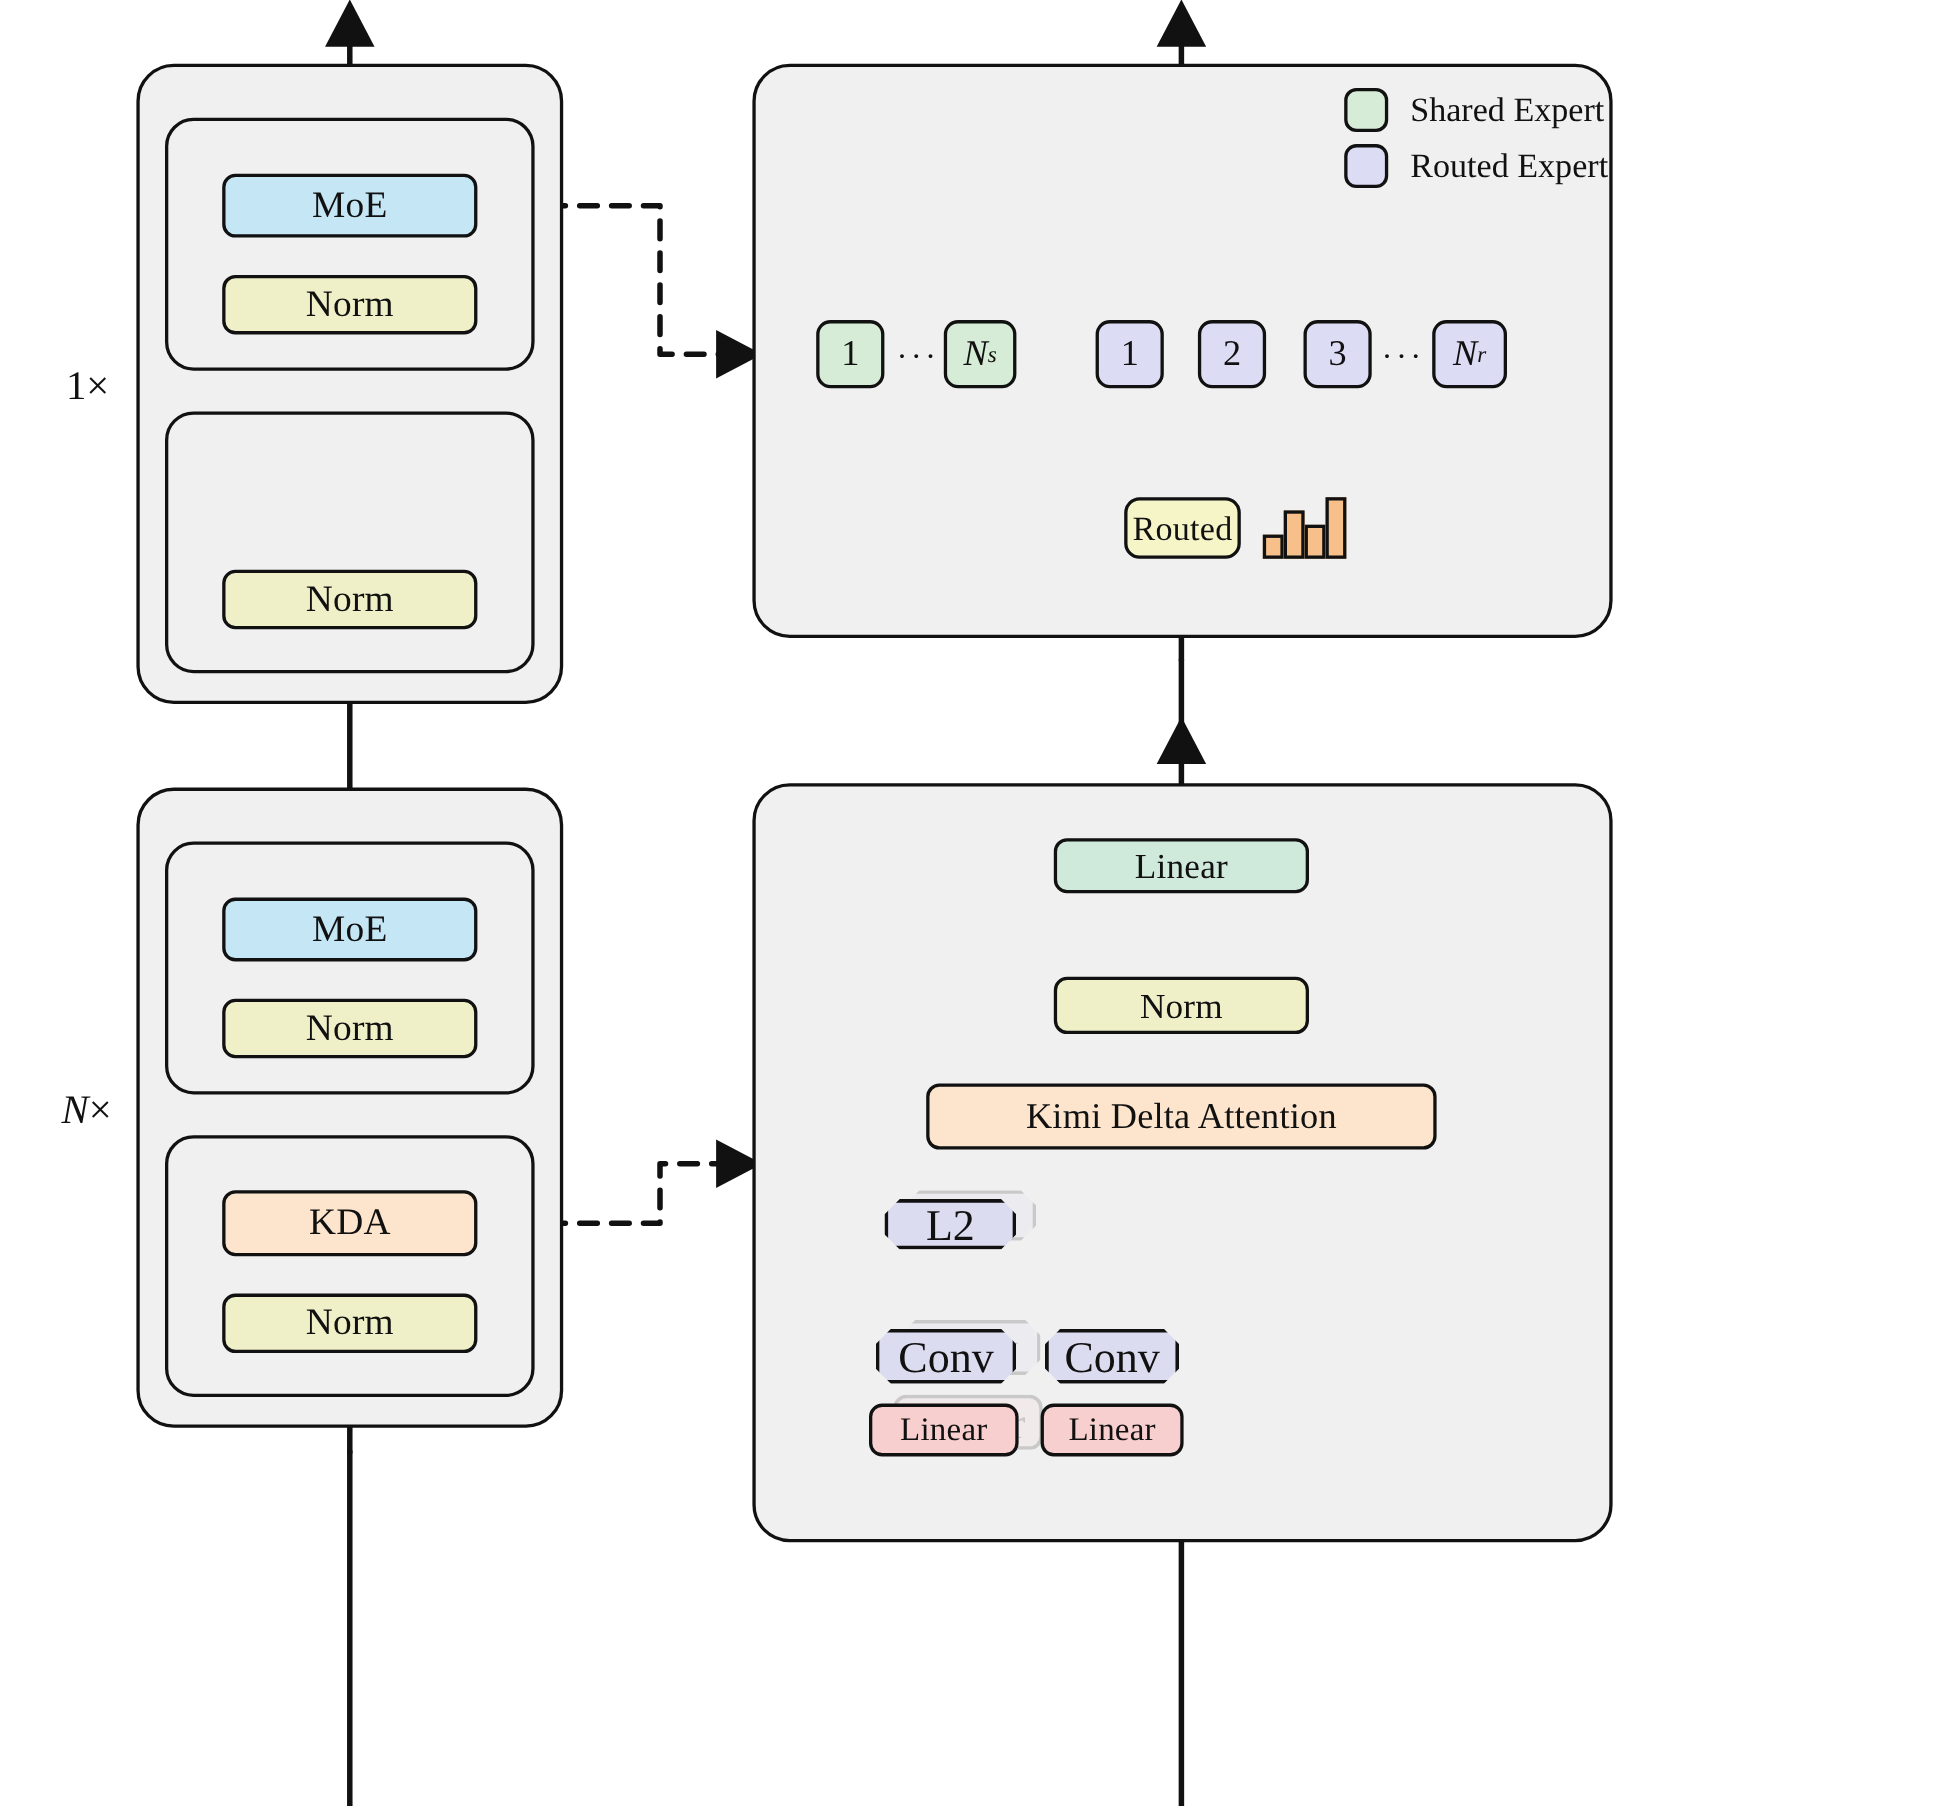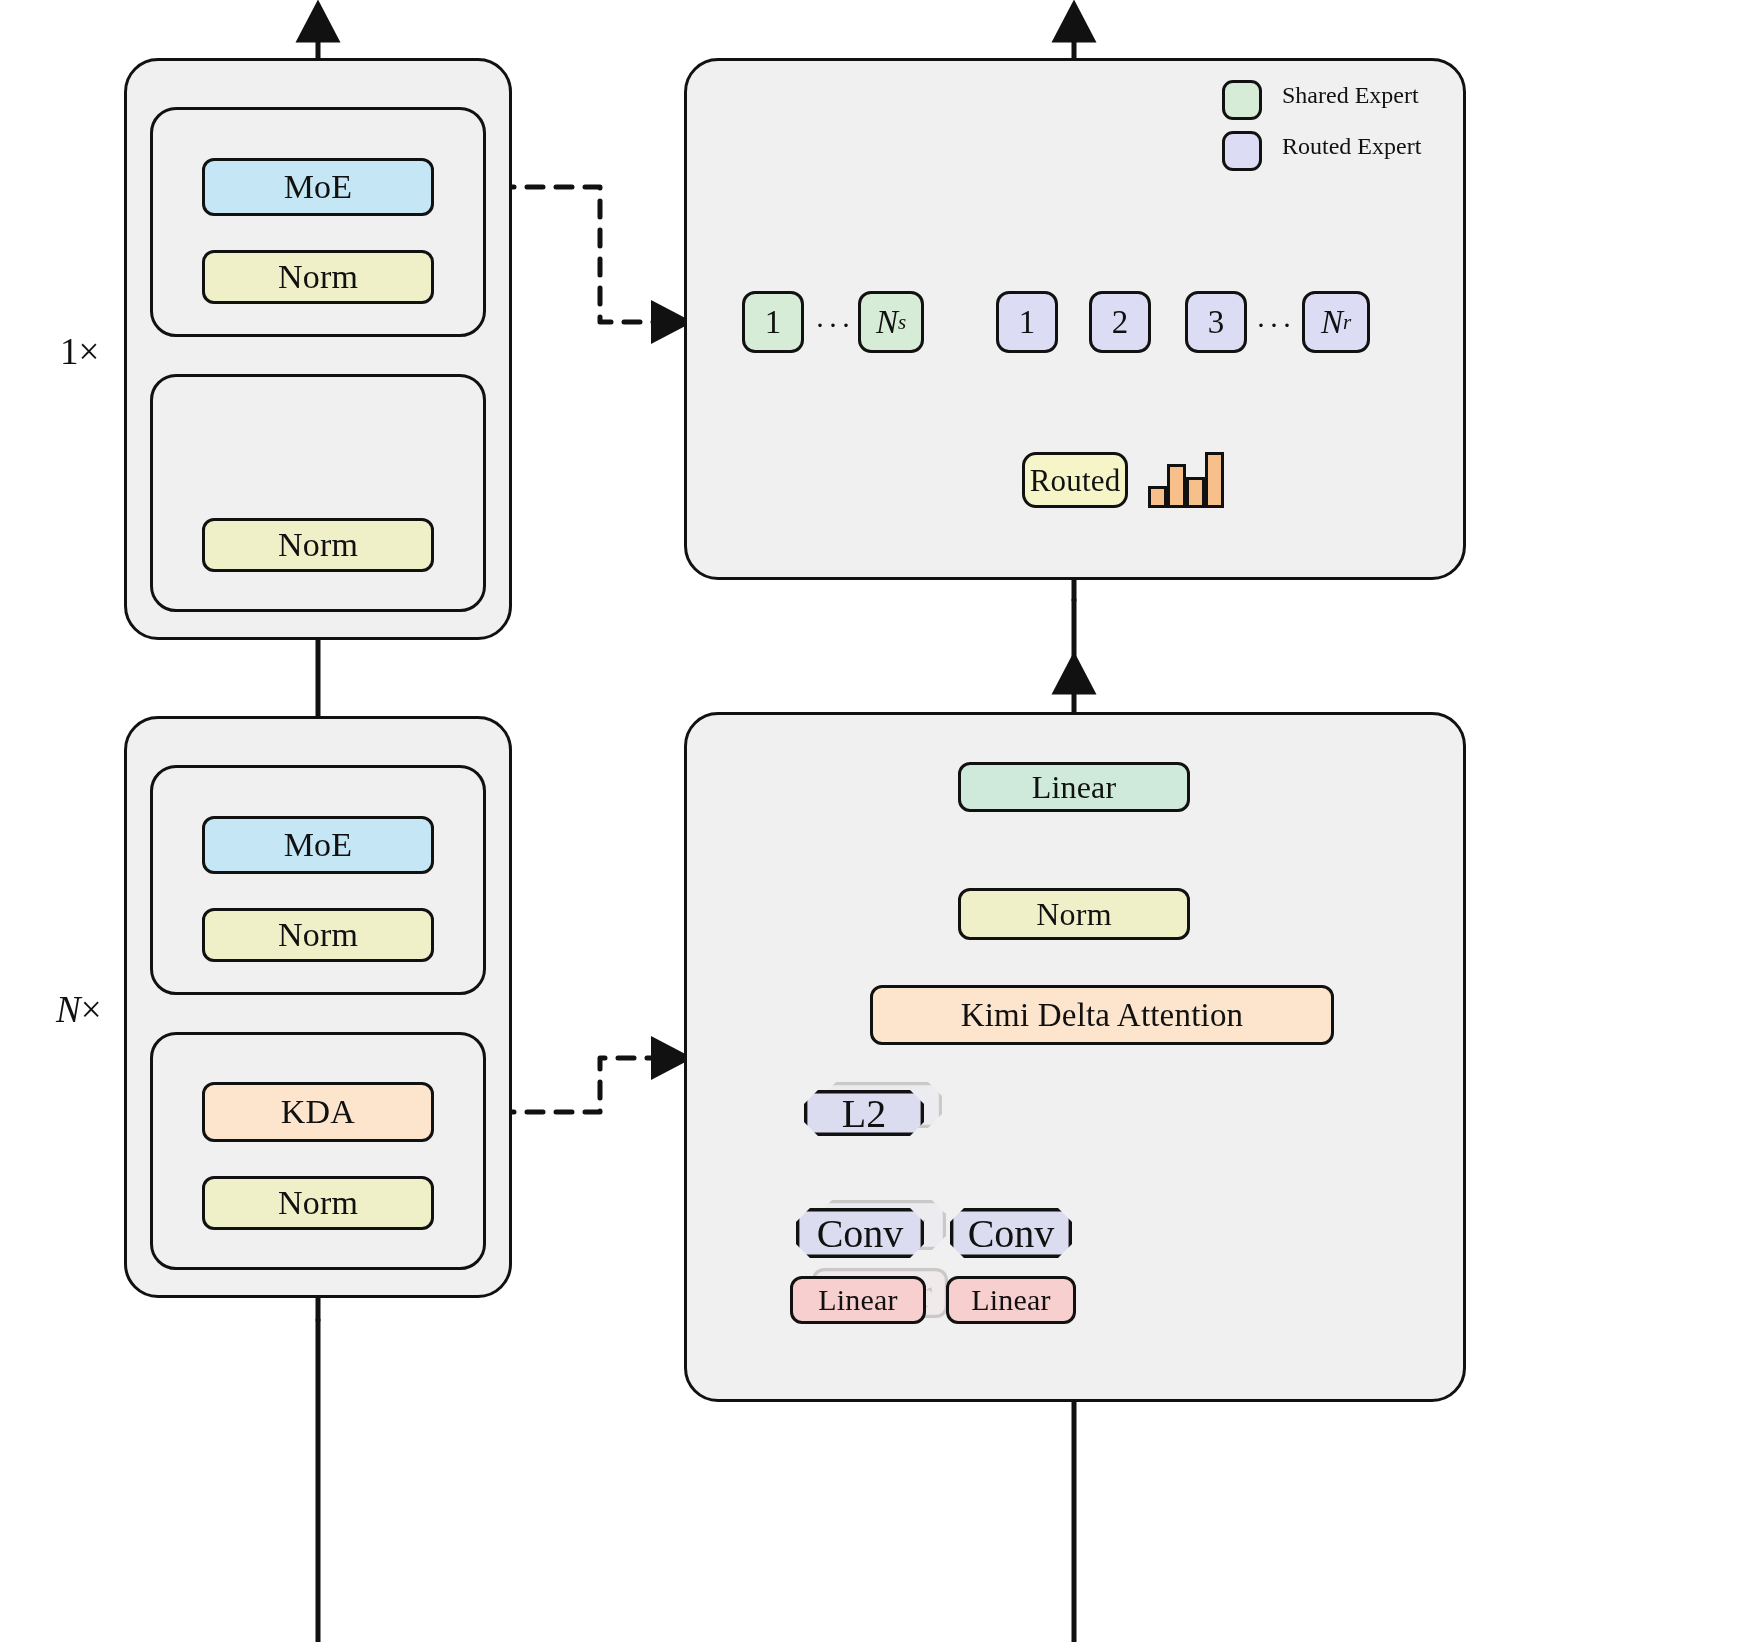--- a/index.html
+++ b/index.html
@@ -15,21 +15,21 @@
   .subpanel{position:absolute;box-sizing:border-box;background:transparent;
             border:3.2px solid #111;border-radius:26px;}
   .mult{position:absolute;font-size:37px;font-style:normal;}
   .mult i{font-style:italic;}
   .expert{position:absolute;box-sizing:border-box;display:flex;align-items:center;
           justify-content:center;border:3.4px solid #111;border-radius:13px;font-size:33px;}
   .expert sub{font-size:21px;vertical-align:-.28em;font-style:italic;}
   .ital{font-style:italic;}
   .legendbox{position:absolute;box-sizing:border-box;border:3.4px solid #111;
              border-radius:11px;width:40px;height:40px;}
-  .legendtxt{position:absolute;font-size:24px;white-space:nowrap;}
+  .legendtxt{position:absolute;font-size:31px;white-space:nowrap;}
   .dots{position:absolute;font-size:30px;letter-spacing:3px;color:#111;}
   .octo{position:absolute;box-sizing:border-box;display:flex;align-items:center;
         justify-content:center;font-size:40px;
         clip-path:polygon(14px 0,calc(100% - 14px) 0,100% 14px,100% calc(100% - 14px),
                  calc(100% - 14px) 100%,14px 100%,0 calc(100% - 14px),0 14px);}
   .octo-wrap{position:absolute;}
   .ghost{opacity:.17;}
 </style>
 </head>
 <body>
@@ -267,21 +267,21 @@
               background:#f7c08a;border:3.2px solid #111;box-sizing:border-box;"></div>
   <div style="position:absolute;left:1167px;top:464px;width:19px;height:44px;
               background:#f7c08a;border:3.2px solid #111;box-sizing:border-box;"></div>
   <div style="position:absolute;left:1186px;top:477px;width:19px;height:31px;
               background:#f7c08a;border:3.2px solid #111;box-sizing:border-box;"></div>
   <div style="position:absolute;left:1205px;top:452px;width:19px;height:56px;
               background:#f7c08a;border:3.2px solid #111;box-sizing:border-box;"></div>
 
   <div class="node" style="left:958px;top:762px;width:232px;height:50px;background:#cfeada;font-size:32px;">Linear</div>
   <div class="node" style="left:958px;top:888px;width:232px;height:52px;background:#f0f0c8;font-size:32px;">Norm</div>
-  <div class="node" style="left:842px;top:985px;width:464px;height:60px;background:#fde5cd;font-size:33px;margin-left:28px;">Kimi Delta Attention</div>
+  <div class="node" style="left:842px;top:985px;width:464px;height:60px;background:#fde5cd;font-size:33px;">Kimi Delta Attention</div>
 
   <div class="octo-wrap">
     <div class="octo ghost" style="left:822px;top:1082px;width:120px;height:46px;background:#dcdcf0;
                 box-shadow:0 0 0 3.2px #111 inset;">L2</div>
     <div class="octo ghost" style="left:818px;top:1200px;width:128px;height:50px;background:#dcdcf0;
                 box-shadow:0 0 0 3.2px #111 inset;">Conv</div>
     <div class="octo ghost" style="left:812px;top:1268px;width:136px;height:50px;background:#f8cfcf;
                 box-shadow:0 0 0 3.2px #111 inset;border-radius:12px;clip-path:none;">Linear</div>
   </div>
   <div class="octo" style="left:804px;top:1090px;width:120px;height:46px;background:#dcdcf0;

